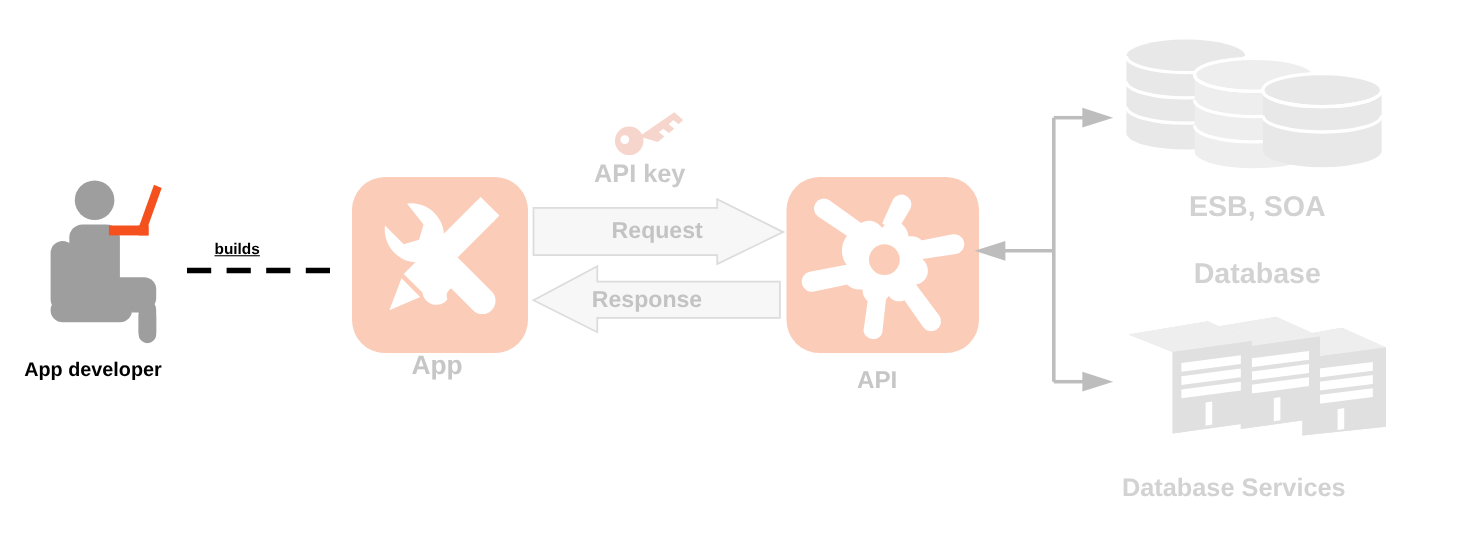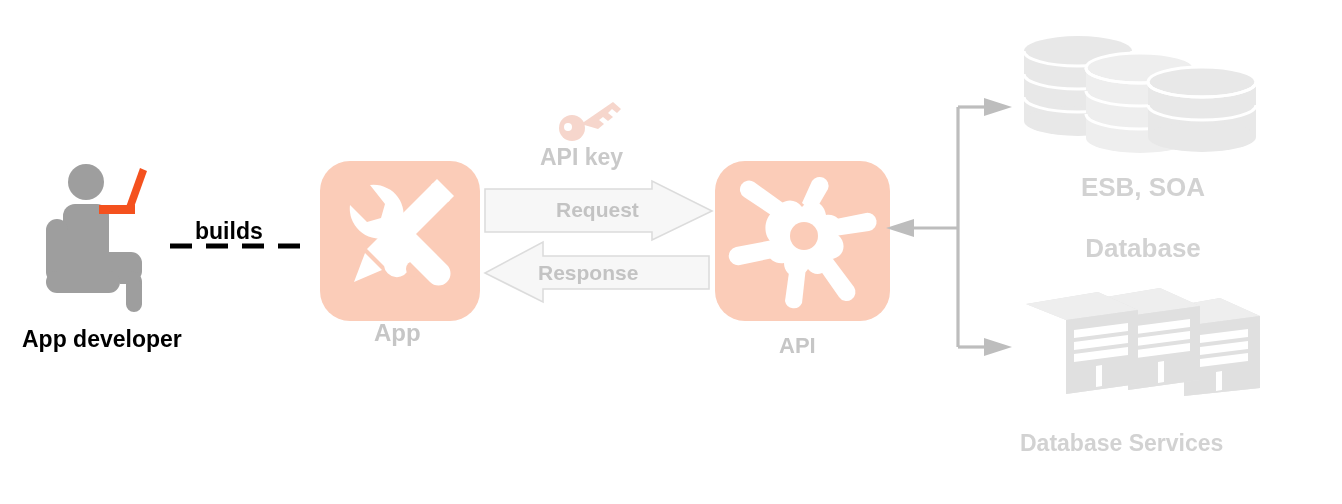--- a/index.html
+++ b/index.html
@@ -21,30 +21,31 @@
 
   
   .lbl {
     position: absolute;
     font-family: "Liberation Sans", sans-serif;
     font-weight: bold;
     white-space: nowrap;
     line-height: 1.18;
   }
   .lbl-dev {
-    font-size: 23px;
+    font-size: 18px;
     color: #000000;
     left: 22px;
     top: 326px;
   }
   .lbl-builds {
-    font-size: 23px;
+    font-size: 14px;
     color: #000000;
     left: 195px;
     top: 218px;
+    text-decoration: underline;
   }
   .lbl-apikey {
     font-size: 23px;
     color: #c9c9c9;
     left: 540px;
     top: 144px;
   }
   .lbl-request {
     font-size: 21px;
     color: #c3c3c3;

